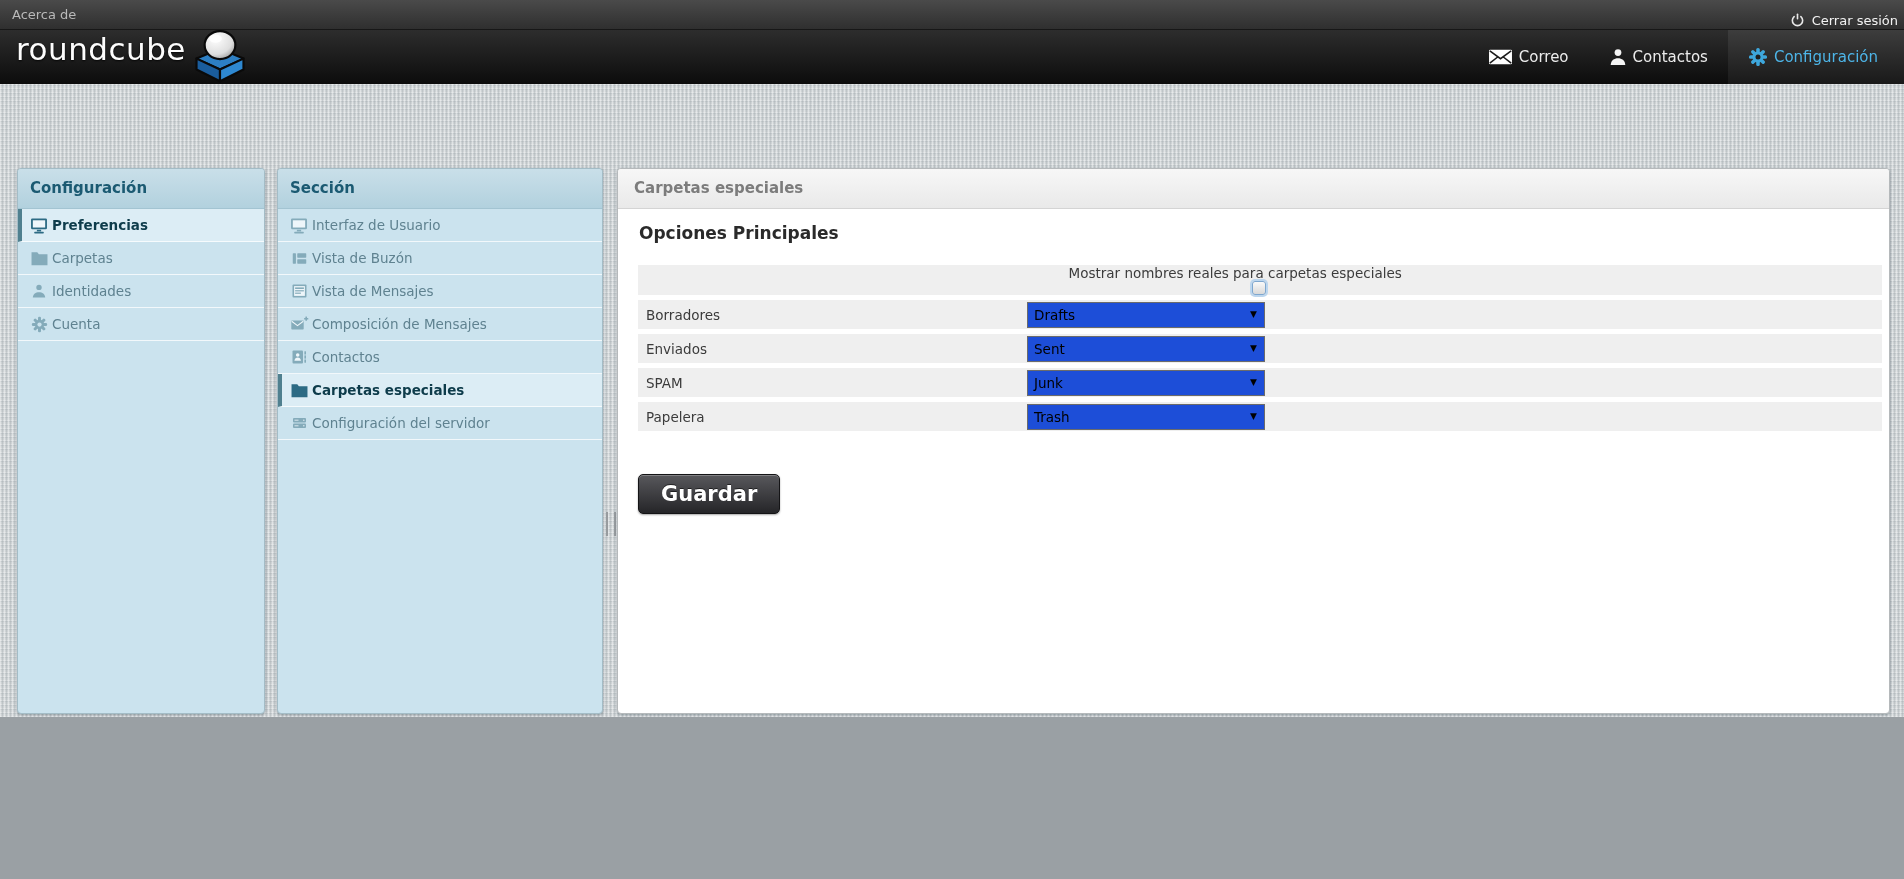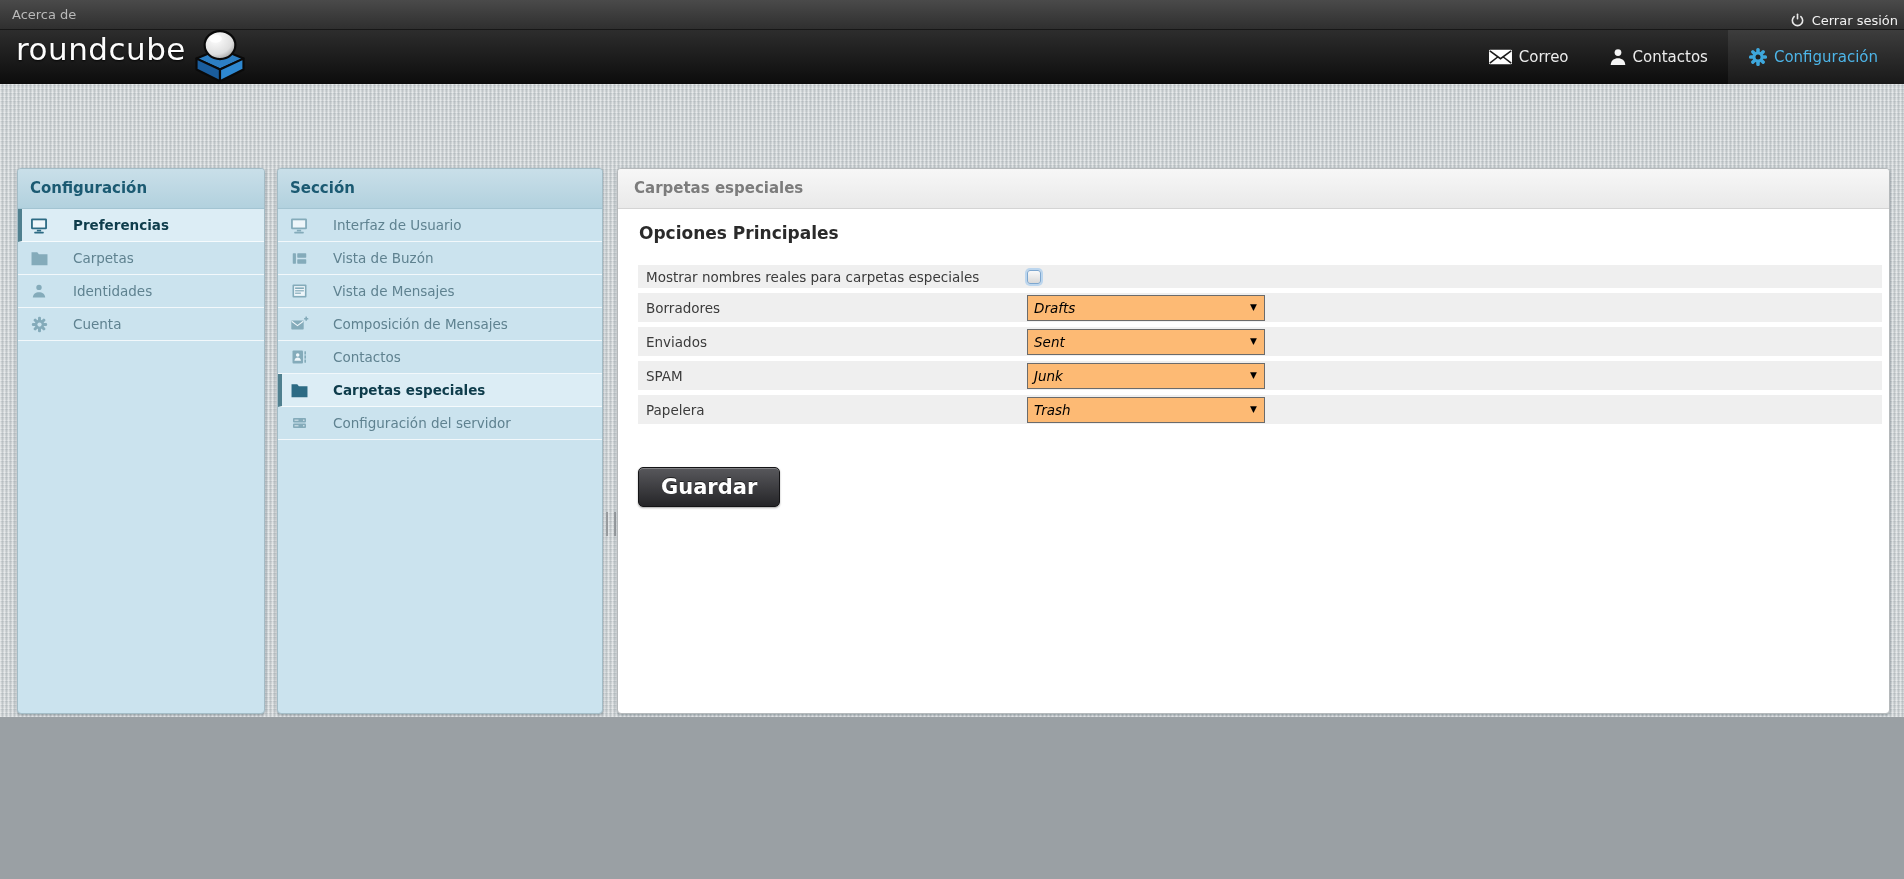--- a/index.html
+++ b/index.html
@@ -41,21 +41,21 @@
     background:#cbe3ee;border:1px solid #a3bcc6;box-sizing:border-box;
     box-shadow:0 1px 3px rgba(50,70,80,.4);
   }
   .panel-title{
     height:39px;line-height:39px;padding:0 12px;
     background:linear-gradient(#c9dfe9,#b2d1de);
     border-bottom:1px solid #a3c4d2;
     color:#1b5a72;font-size:15px;font-weight:bold;
   }
   .nav-row{
-    height:33px;display:flex;align-items:center;gap:24px;
+    height:33px;display:flex;align-items:center;gap:3px;
     padding-left:11px;border-bottom:1px solid rgba(255,255,255,.75);
     font-size:13.5px;color:#5f8290;cursor:pointer;box-sizing:border-box;
   }
   .nav-row .ico{width:20px;height:18px;flex:none;color:#84abba;display:flex;align-items:center;justify-content:center;}
   .nav-row.selected{
     background:#dcedf5;color:#0e3c4b;font-weight:bold;
     padding-left:7px;border-left:4px solid #50808f;
   }
   .nav-row.selected .ico{color:#2d6b84;}
   #panel-settings{left:17px;width:248px;}
@@ -73,31 +73,31 @@
     background:linear-gradient(#f7f7f7,#e9e9e9);
     border-bottom:1px solid #d4d4d4;
     color:#7c7c7c;font-size:15px;font-weight:bold;
   }
   .main-content{padding:0 7px 0 20px;}
   .box-heading{margin:14px 0 22px 1px;font-size:17px;font-weight:bold;color:#2a2a2a;}
   .form-row{
     background:#efefef;display:flex;align-items:center;
     margin-bottom:5px;min-height:29px;padding:0 10px 0 8px;box-sizing:border-box;
   }
-  .form-row.slim{min-height:23px;}
+  .form-row.slim{min-height:23px;flex-direction:column;}
   .form-label{width:381px;flex:none;font-size:13.5px;color:#3b3b3b;}
   .checkbox{
     width:12px;height:12px;border:1px solid #7ea7cf;border-radius:3px;
     background:linear-gradient(#f9f9f9,#d9d9d9);
     box-shadow:0 0 0 2px #bcd6ee;cursor:pointer;
   }
   .select{
-    width:224px;height:24px;border:1px solid #6b6b6b;background:#fdba74;
+    width:224px;height:24px;border:1px solid #6b6b6b;background:#1d4ed8;
     display:flex;align-items:center;padding:0 6px;position:relative;
-    font-size:13.5px;color:#000;cursor:pointer;font-style:italic;
+    font-size:13.5px;color:#000;cursor:pointer;
   }
   .select .arrow{position:absolute;right:7px;top:7px;font-size:9px;color:#000;line-height:1;}
   .save-btn{
     margin-top:38px;display:inline-block;padding:7px 22px;
     background:linear-gradient(#58585c,#252528);
     border:1px solid #141416;border-radius:5px;
     color:#fff;font-weight:bold;font-size:21px;cursor:pointer;
     box-shadow:inset 0 1px 0 rgba(255,255,255,.25),0 1px 2px rgba(0,0,0,.35);
     text-shadow:0 -1px 0 rgba(0,0,0,.55);
   }

